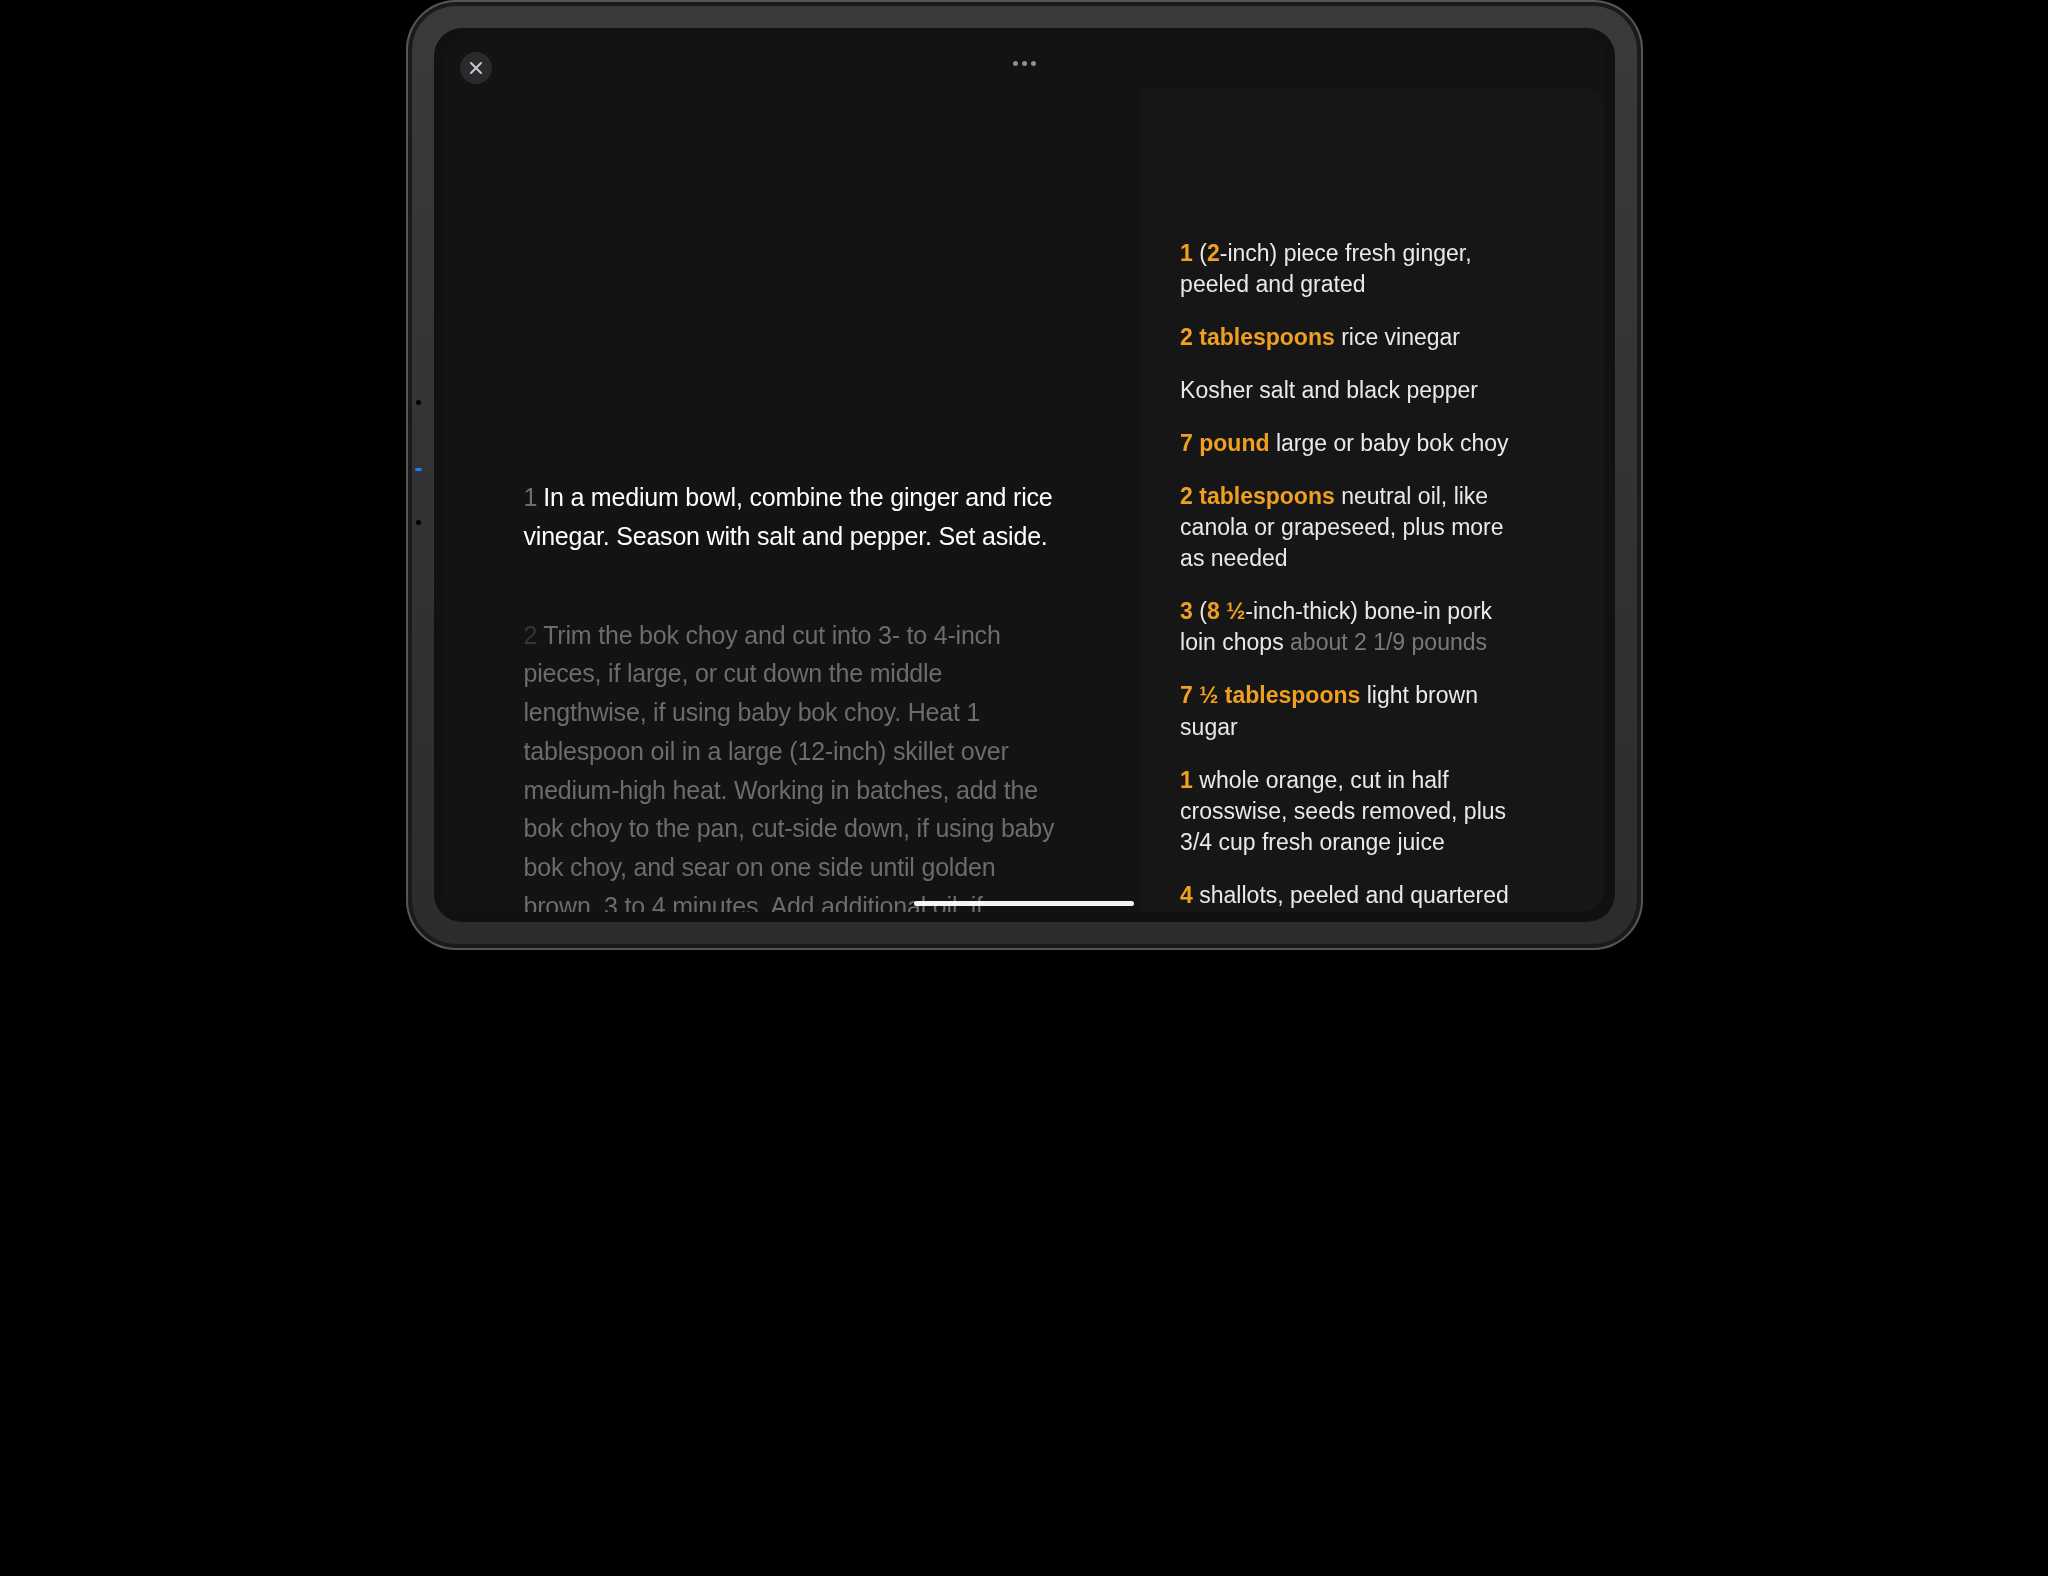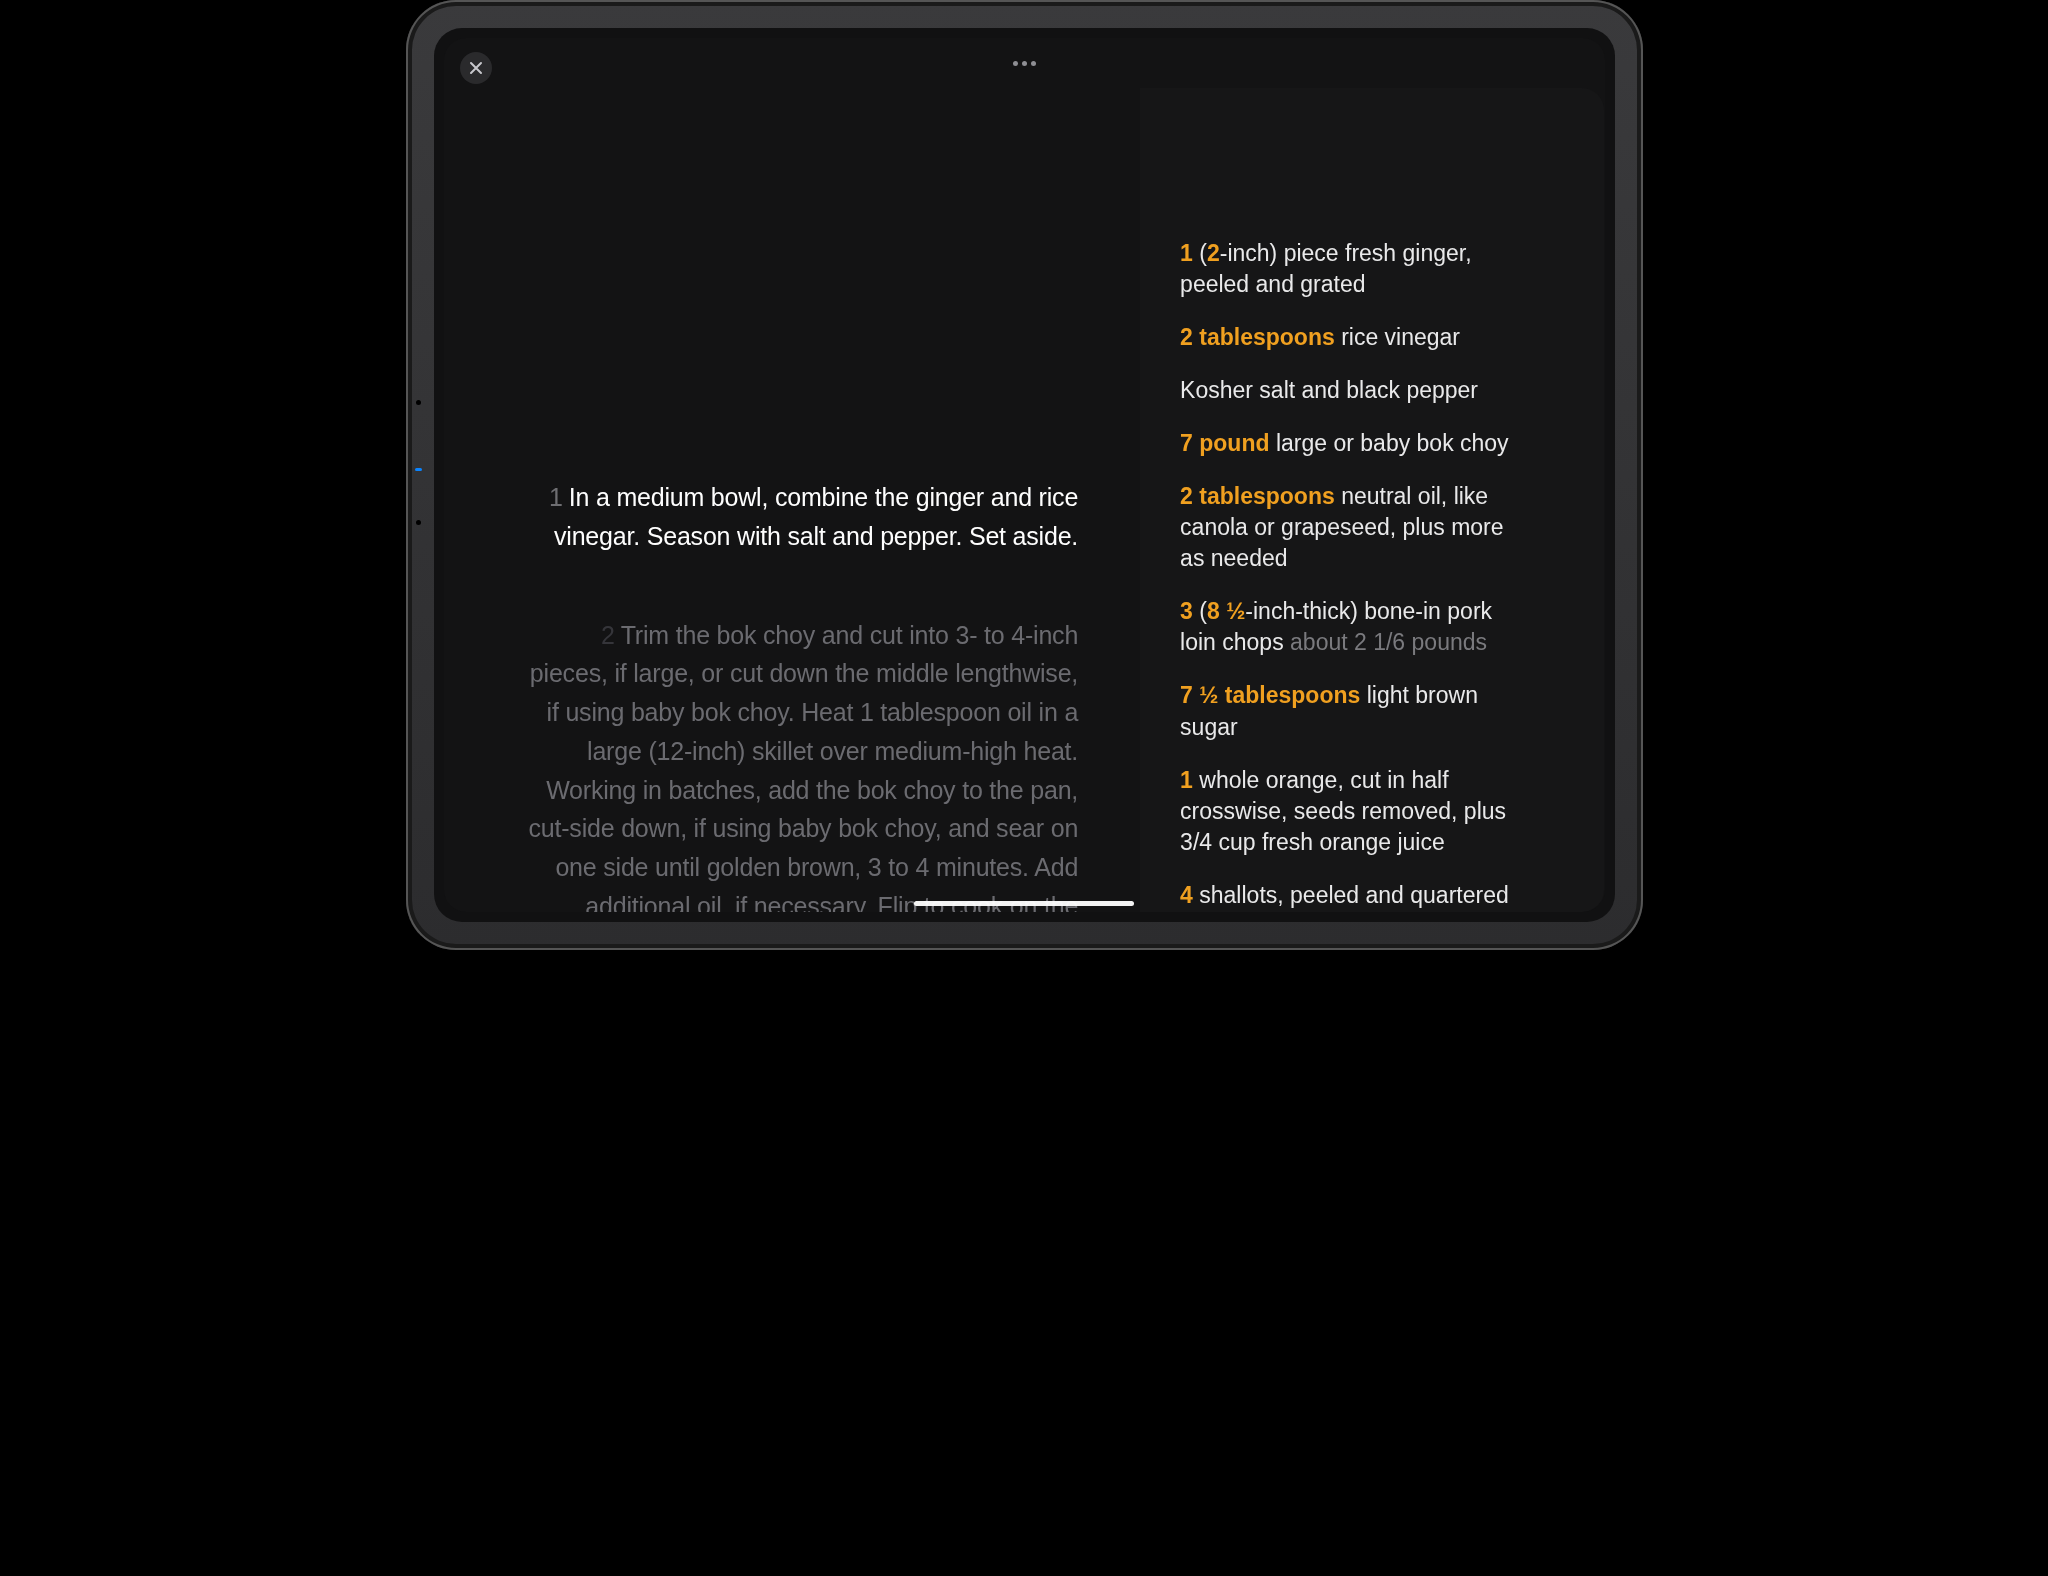--- a/index.html
+++ b/index.html
@@ -104,23 +104,22 @@
   
   .steps-panel {
     flex: 0 0 60%;
     padding: 0 70px 0 80px;
     overflow: hidden;
     position: relative;
   }
   .steps-inner {
     position: absolute;
     left: 80px;
-    right: 62px;
+    right: 84px;
     top: 390px;
-    text-align: right;
   }
   .step {
     font-size: 25px;
     line-height: 1.55;
     letter-spacing: -0.2px;
     margin-bottom: 60px;
   }
   .step-num {
     font-weight: 500;
     margin-right: 6px;
@@ -194,21 +193,21 @@
               <div class="step inactive"><span class="step-num">2</span><span class="step-text">Trim the bok choy and cut into 3- to 4-inch pieces, if large, or cut down the middle lengthwise, if using baby bok choy. Heat 1 tablespoon oil in a large (12-inch) skillet over medium-high heat. Working in batches, add the bok choy to the pan, cut-side down, if using baby bok choy, and sear on one side until golden brown, 3 to 4 minutes. Add additional oil, if necessary. Flip to cook on the other side until just tender, about 1 minute.</span></div>
             </div>
         </div>
 
         <div class="ingredients-panel" id="ingredients-panel">
         <div class="ingredient"><span class="qty">1</span><span> (</span><span class="qty">2</span><span>-inch) piece fresh ginger, peeled and grated</span></div>
             <div class="ingredient"><span class="qty">2 tablespoons</span><span> rice vinegar</span></div>
             <div class="ingredient"><span>Kosher salt and black pepper</span></div>
             <div class="ingredient"><span class="qty">7 pound</span><span> large or baby bok choy</span></div>
             <div class="ingredient"><span class="qty">2 tablespoons</span><span> neutral oil, like canola or grapeseed, plus more as needed</span></div>
-            <div class="ingredient"><span class="qty">3</span><span> (</span><span class="qty">8 ½</span><span>-inch-thick) bone-in pork loin chops </span><span class="note">about 2 1/6 pounds</span></div>
+            <div class="ingredient"><span class="qty">3</span><span> (</span><span class="qty">8 ½</span><span>-inch-thick) bone-in pork loin chops </span><span class="note">about 2 1/9 pounds</span></div>
             <div class="ingredient"><span class="qty">7 ½ tablespoons</span><span> light brown sugar</span></div>
             <div class="ingredient"><span class="qty">1</span><span> whole orange, cut in half crosswise, seeds removed, plus 3/4 cup fresh orange juice</span></div>
             <div class="ingredient"><span class="qty">4</span><span> shallots, peeled and quartered</span></div>
             <div class="ingredient"><span class="qty">4</span><span> garlic batches, smashed</span></div>
           </div>
 
       </div>
 
       <div class="home-indicator"></div>
     </div>

